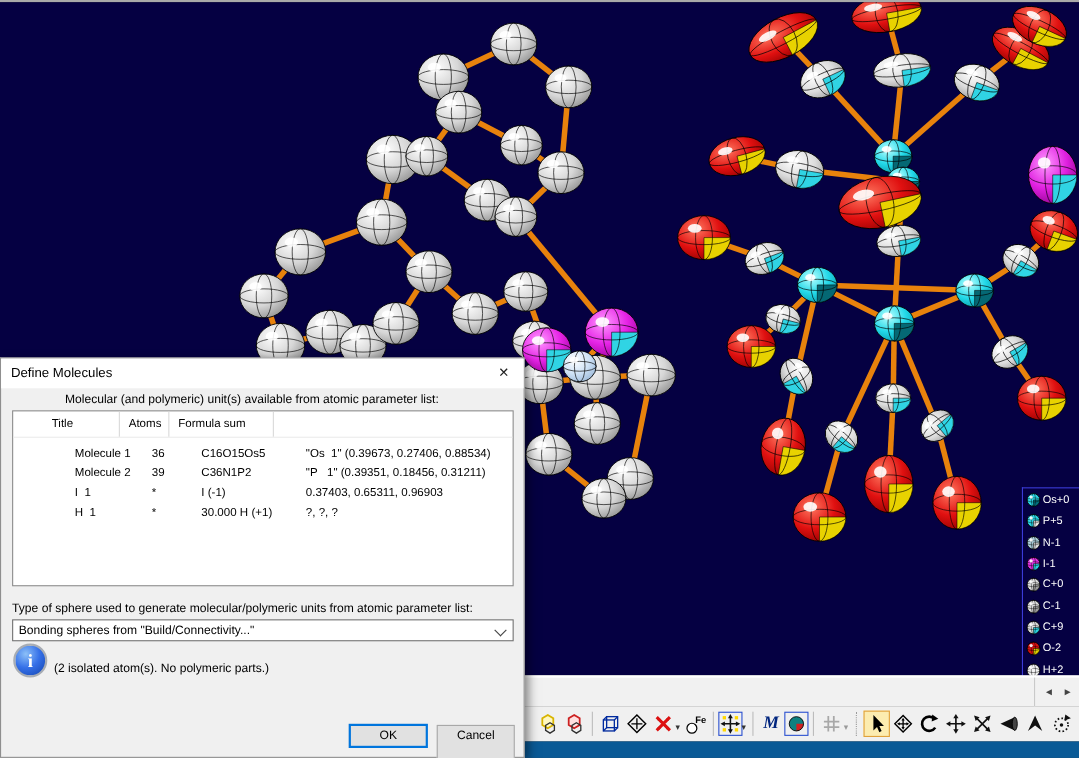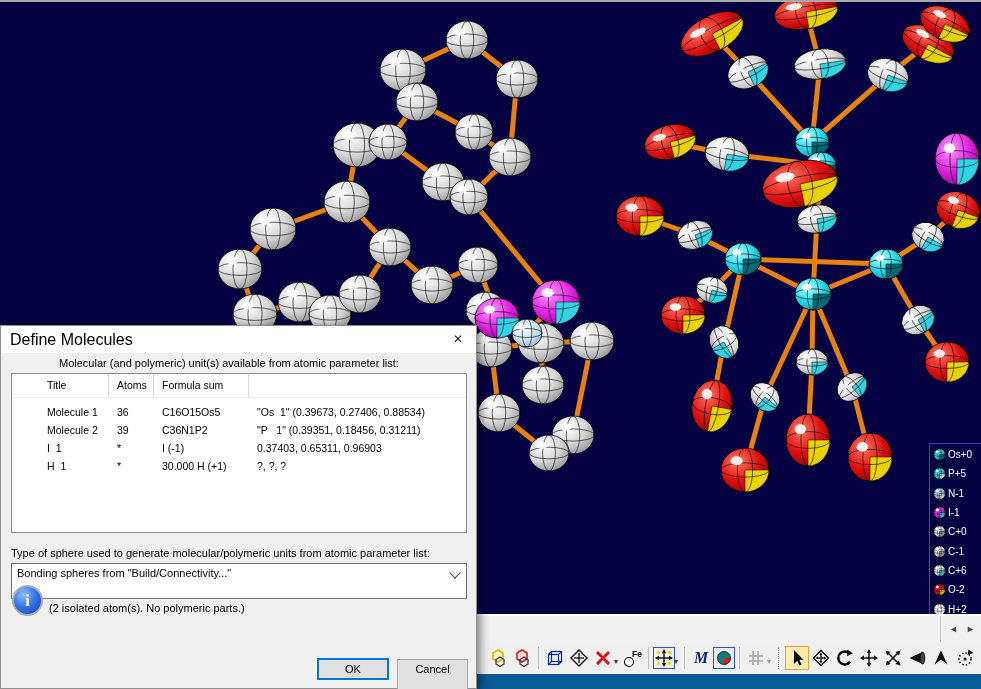--- a/index.html
+++ b/index.html
@@ -34,36 +34,36 @@
   .caret.dis{color:#9a9a9a;}
   .m-glyph{font-family:"Liberation Serif",serif;font-style:italic;font-weight:bold;
            color:#00257e;font-size:16px;line-height:16px;}
   .phi-glyph{font-size:15px;font-weight:bold;color:#111;}
   .bluebar{position:absolute;left:460px;top:674px;width:521px;height:15px;background:#0a5a96;}
 
   
   .dlg{position:absolute;left:0;top:325px;width:477px;height:364px;background:#f0f0f0;
        border:1px solid #8f8f8f;box-sizing:border-box;box-shadow:3px 3px 9px rgba(0,0,0,.5);z-index:20;}
   .dlg-title{position:absolute;left:0;top:0;right:0;height:27px;background:#ffffff;}
-  .dlg-title-text{position:absolute;left:9px;top:0;line-height:27px;font-size:16px;color:#000;}
+  .dlg-title-text{position:absolute;left:9px;top:0;line-height:27px;font-size:12px;color:#000;}
   .dlg-close{position:absolute;right:0;top:0;width:36px;height:27px;text-align:center;
              line-height:27px;font-size:12px;color:#222;}
   .lab{position:absolute;font-size:11px;color:#000;}
   .listbox{position:absolute;left:10px;top:47px;width:456px;height:160px;background:#fff;
            border:1px solid #8a8a8a;box-sizing:border-box;overflow:hidden;}
   .lb-head{display:flex;height:23px;border-bottom:1px solid #ececec;}
   .lb-hc{font-size:10.5px;line-height:22px;padding-left:8px;box-sizing:border-box;
          border-right:1px solid #d9d9d9;white-space:pre;}
   .lb-row{display:flex;height:18px;}
-  .lb-rows{margin-top:5px;}
+  .lb-rows{margin-top:5px;margin-left:21px;}
   .lb-c{font-size:10.5px;line-height:18px;padding-left:8px;box-sizing:border-box;white-space:pre;overflow:hidden;}
   .c0{width:97px;flex:0 0 auto;padding-left:35px;} .c1{width:45px;flex:0 0 auto;} .c2{width:95px;flex:0 0 auto;}
   .c3{flex:1 1 auto;border-right:none;}
   .lb-head .c3{width:196px;flex:0 0 auto;border-right:1px solid #d9d9d9;}
-  .combo{position:absolute;left:10px;top:237px;width:456px;height:36px;background:#fff;
+  .combo{position:absolute;left:10px;top:237px;width:456px;height:20px;background:#fff;
          border:1px solid #707070;box-sizing:border-box;font-size:11px;line-height:18px;padding-left:5px;}
   .chev{position:absolute;right:7px;top:5px;width:7px;height:7px;border-right:1.4px solid #444;
         border-bottom:1.4px solid #444;transform:rotate(45deg);}
   .info-icon{position:absolute;left:11px;top:259px;width:31px;height:31px;border-radius:50%;
         background:radial-gradient(circle at 35% 28%, #8cc0f8 0%, #3570e8 48%, #1243ae 100%);
         border:2px solid #a8adb4;box-sizing:border-box;text-align:center;}
   .info-i{font-family:"Liberation Serif",serif;font-weight:bold;font-size:17px;color:#fff;line-height:27px;}
   .info-l{position:absolute;left:48px;font-size:11px;color:#000;}
   .btn{position:absolute;font-size:11px;text-align:center;background:#e1e1e1;box-sizing:border-box;}
   .btn-ok{left:316px;top:332px;width:72px;height:22px;border:2px solid #0075dd;line-height:18px;}
@@ -670,21 +670,21 @@
         <span class="lg-label">C-1</span>
       </div>
       <div class="lg-row">
         <svg width="15" height="15">
           <circle cx="7.5" cy="7.5" r="5.8" fill="#dcdcdc" stroke="#000" stroke-width="0.8"></circle>
           <path d="M7.5 7.5 L13.3 7.5 A5.8 5.8 0 0 1 7.5 13.3 Z" fill="#2ad4e4" stroke="#000" stroke-width="0.5"></path>
           <ellipse cx="7.5" cy="7.5" rx="5.8" ry="1.9" fill="none" stroke="rgba(0,0,0,.8)" stroke-width="0.5"></ellipse>
           <ellipse cx="7.5" cy="7.5" rx="1.9" ry="5.8" fill="none" stroke="rgba(0,0,0,.8)" stroke-width="0.5"></ellipse>
           <circle cx="5.4" cy="4.9" r="1.5" fill="#fff" opacity="0.9"></circle>
         </svg>
-        <span class="lg-label">C+6</span>
+        <span class="lg-label">C+9</span>
       </div>
       <div class="lg-row">
         <svg width="15" height="15">
           <circle cx="7.5" cy="7.5" r="5.8" fill="#d81010" stroke="#000" stroke-width="0.8"></circle>
           <path d="M7.5 7.5 L13.3 7.5 A5.8 5.8 0 0 1 7.5 13.3 Z" fill="#e0d000" stroke="#000" stroke-width="0.5"></path>
           <ellipse cx="7.5" cy="7.5" rx="5.8" ry="1.9" fill="none" stroke="rgba(0,0,0,.8)" stroke-width="0.5"></ellipse>
           <ellipse cx="7.5" cy="7.5" rx="1.9" ry="5.8" fill="none" stroke="rgba(0,0,0,.8)" stroke-width="0.5"></ellipse>
           <circle cx="5.4" cy="4.9" r="1.5" fill="#fff" opacity="0.9"></circle>
         </svg>
         <span class="lg-label">O-2</span>

